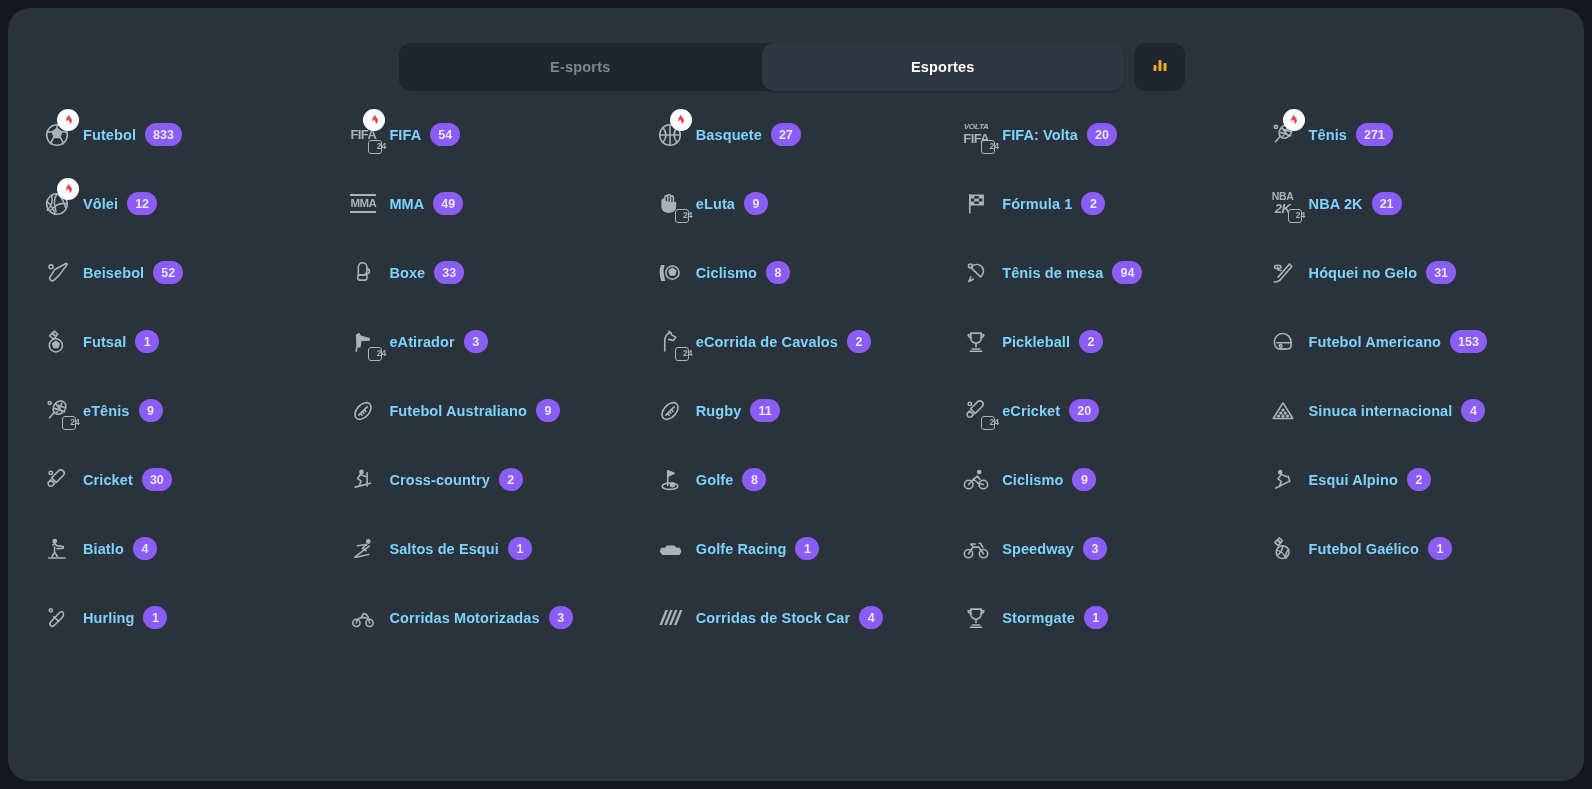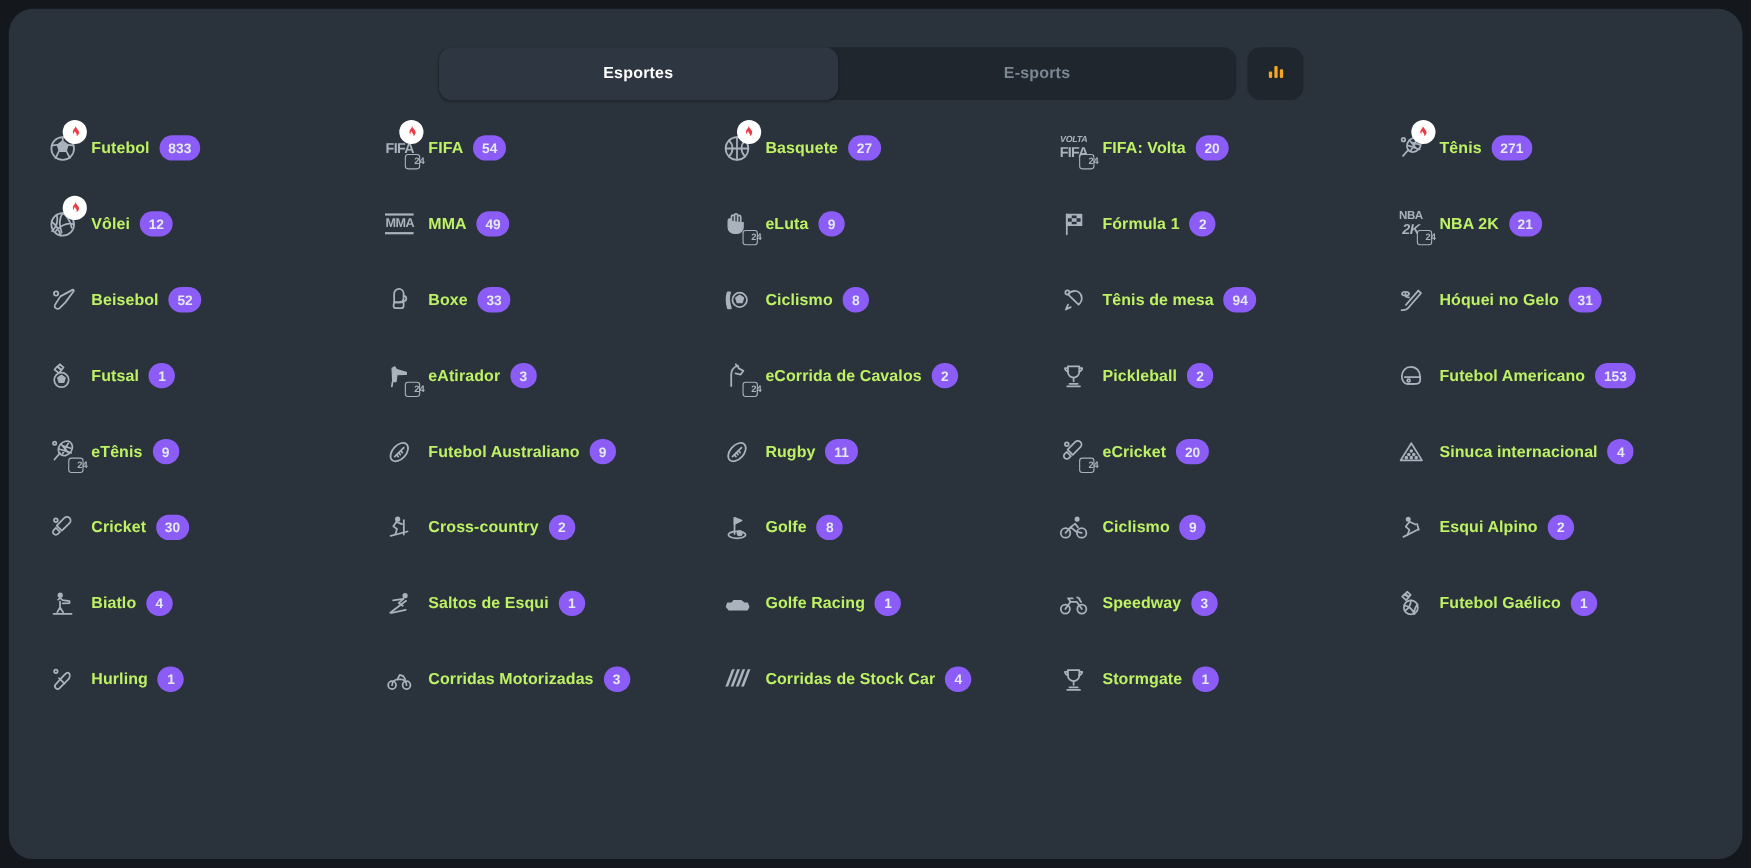--- a/index.html
+++ b/index.html
@@ -121,21 +121,21 @@
     border-radius: 50%;
     background: #ffffff;
     display: flex;
     align-items: center;
     justify-content: center;
   }
 
   .cell-label {
     font-size: 14.5px;
     font-weight: bold;
-    color: #bef264;
+    color: #7dd3fc;
     white-space: nowrap;
     letter-spacing: .1px;
   }
 
   .count {
     min-width: 24px;
     height: 23px;
     padding: 0 8px;
     border-radius: 12px;
     background: #8b5cf6;
@@ -175,25 +175,25 @@
     padding-left: 12px;
   }
 </style>
 </head>
 <body>
 
 <div id="panel">
 
   <div id="header">
     <div id="tabs-track">
+        <div class="tab">
+          <span>E-sports</span>
+        </div>
         <div class="tab active">
           <span>Esportes</span>
-        </div>
-        <div class="tab">
-          <span>E-sports</span>
         </div>
       </div>
     <div id="chart-button">
       <span>
         <svg width="16" height="16" viewBox="0 0 16 16">
           <rect x="1.5" y="8" width="3" height="6" rx="1" fill="#f5a623"></rect>
           <rect x="6.5" y="3" width="3" height="11" rx="1" fill="#f5a623"></rect>
           <rect x="11.5" y="6" width="3" height="8" rx="1" fill="#f5a623"></rect>
         </svg>
       </span>

